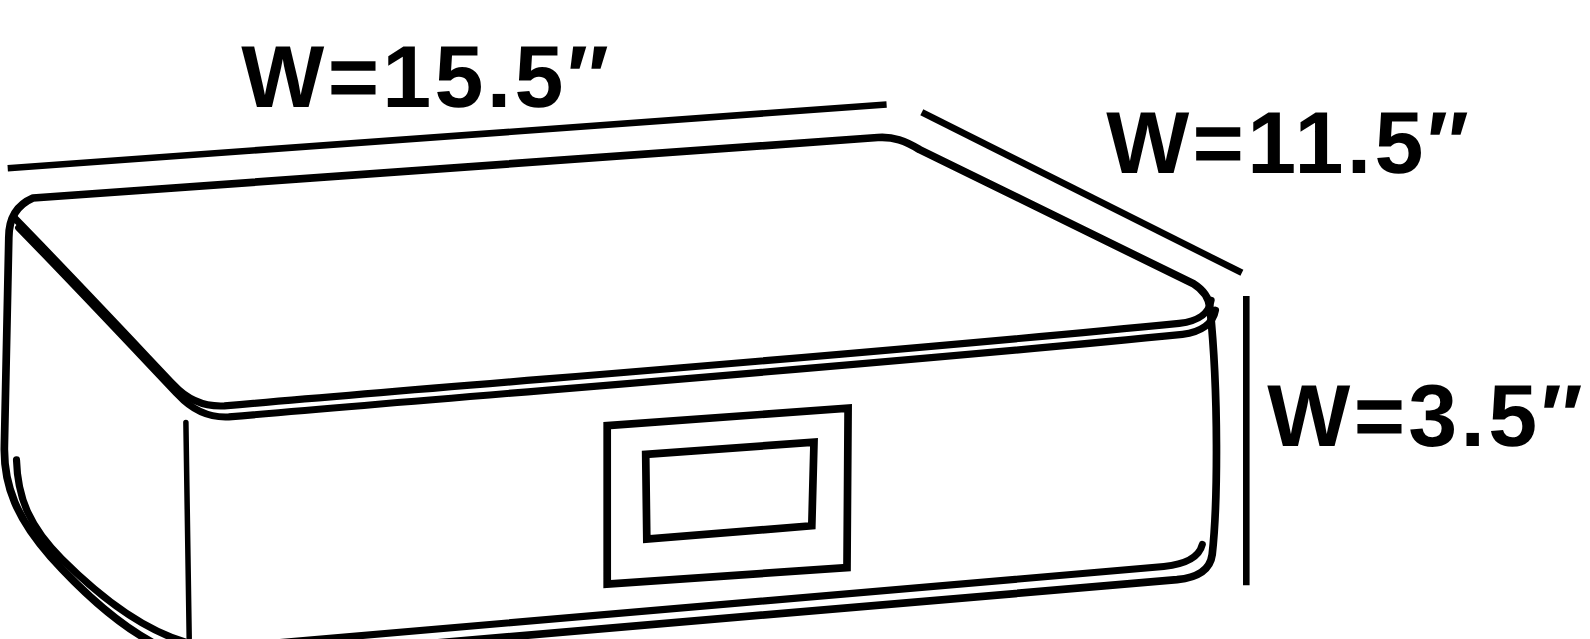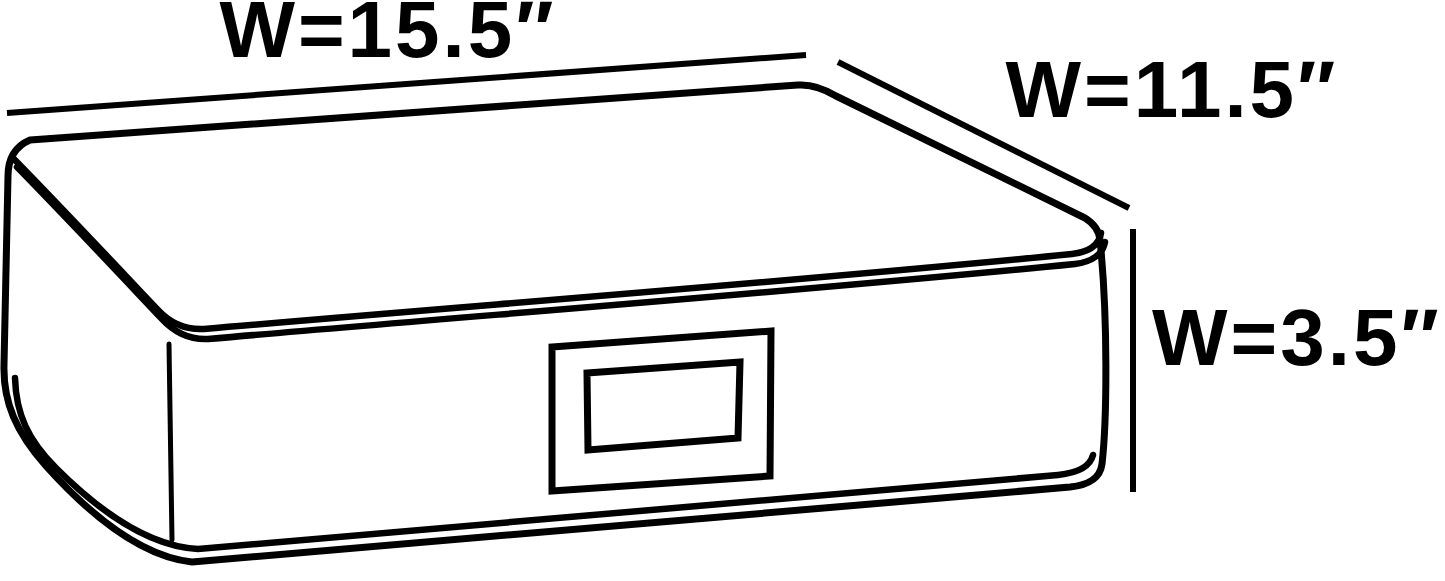--- a/index.html
+++ b/index.html
@@ -9,20 +9,21 @@
     width: 1445px;
     height: 581px;
     overflow: hidden;
     font-family: "Liberation Sans", sans-serif;
   }
   .stage {
     position: relative;
     width: 1445px;
     height: 519px;
     background: #ffffff;
+    margin-top: 40px;
   }
   svg { display: block; }
   .outline-stroke {
     stroke: #000000;
     stroke-width: 7;
     stroke-linecap: round;
     stroke-linejoin: round;
     fill: none;
   }
   .seam-stroke {

